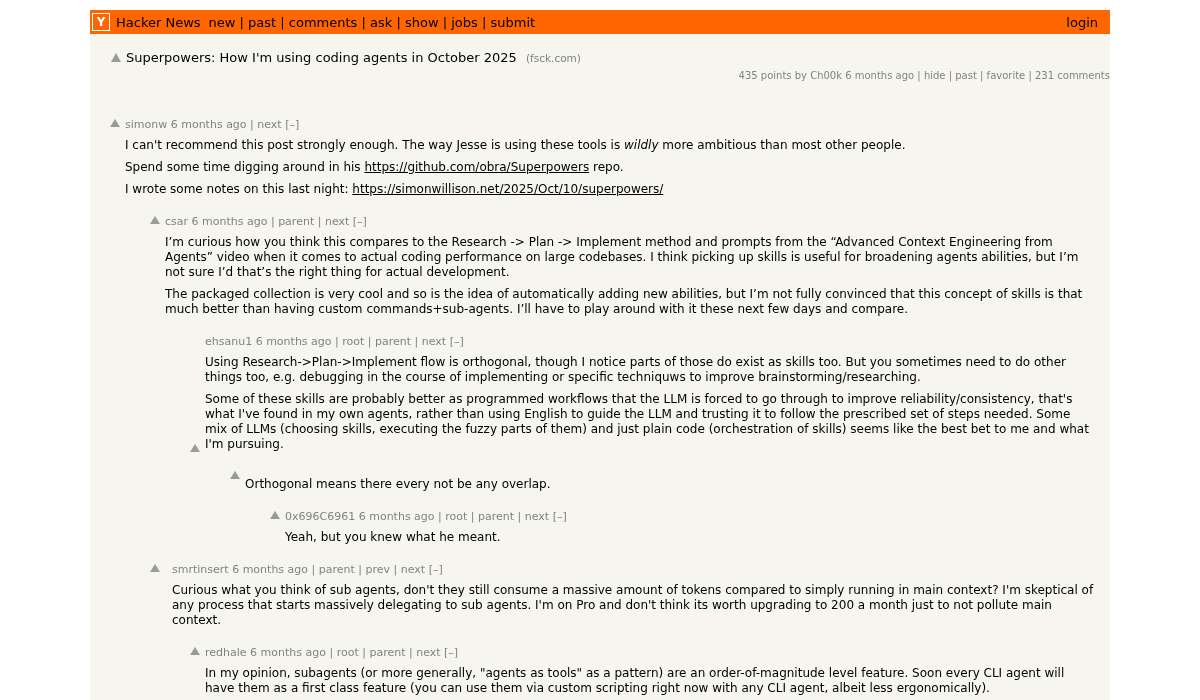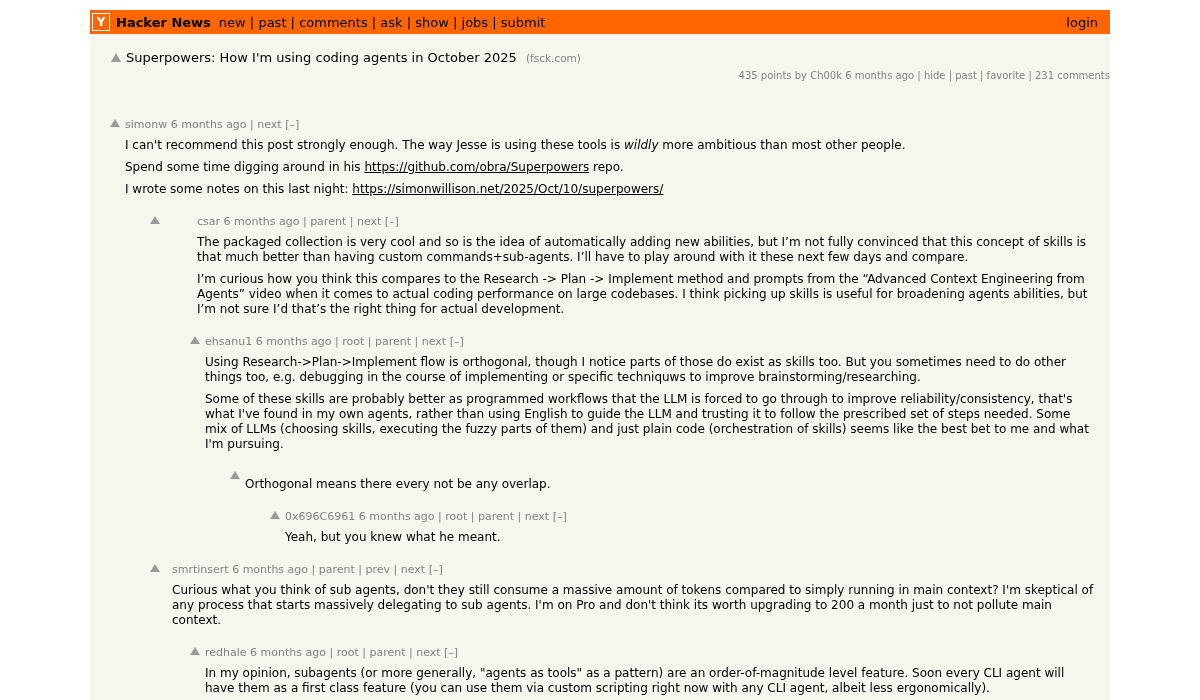--- a/index.html
+++ b/index.html
@@ -14,21 +14,21 @@
     background: #ff6600; height: 24px;
     display: flex; align-items: center;
     padding: 0 12px 0 2px; font-size: 13px;
   }
   .logo {
     width: 18px; height: 18px; border: 1px solid #ffffff;
     color: #ffffff; font-weight: bold; font-size: 12px;
     display: flex; align-items: center; justify-content: center;
     margin-right: 6px; flex: none;
   }
-  .brand { font-weight: bold; margin-right: 8px; white-space: nowrap; }
+  .brand { font-weight: normal; margin-right: 8px; white-space: nowrap; }
   .nav { display: flex; white-space: pre; }
   .login { margin-left: auto; }
 
   
   .content { background: #f6f6ef; padding-top: 16px; min-height: 666px; }
 
   .story { padding-left: 21px; }
   .story-row { display: flex; align-items: flex-start; }
   .vote { width: 15px; flex: none; padding-top: 3px; }
   .arrow {
@@ -87,33 +87,33 @@
     </div>
     <div class="cbody">
       <div class="comhead"><a>simonw</a> <a>6 months ago</a> | <a>next</a> <a>[–]</a></div>
       <div class="ctext">
               <p>I can't recommend this post strongly enough. The way Jesse is using these tools is <i>wildly</i> more ambitious than most other people.</p>
               <p>Spend some time digging around in his <a class="tlink">https://github.com/obra/Superpowers</a> repo.</p>
               <p>I wrote some notes on this last night: <a class="tlink">https://simonwillison.net/2025/Oct/10/superpowers/</a></p>
             </div>
     </div>
   </div>
-        <div class="comment" style="margin-left: 40px; gap: 32px;">
+        <div class="comment" style="margin-left: 40px;">
     <div class="vote">
       <div class="arrow"></div>
     </div>
     <div class="cbody">
       <div class="comhead"><a>csar</a> <a>6 months ago</a> | <a>parent</a> | <a>next</a> <a>[–]</a></div>
       <div class="ctext">
+              <p>I’m curious how you think this compares to the Research -&gt; Plan -&gt; Implement method and prompts from the “Advanced Context Engineering from Agents” video when it comes to actual coding performance on large codebases. I think picking up skills is useful for broadening agents abilities, but I’m not sure I’d that’s the right thing for actual development.</p>
               <p>The packaged collection is very cool and so is the idea of automatically adding new abilities, but I’m not fully convinced that this concept of skills is that much better than having custom commands+sub-agents. I’ll have to play around with it these next few days and compare.</p>
-              <p>I’m curious how you think this compares to the Research -&gt; Plan -&gt; Implement method and prompts from the “Advanced Context Engineering from Agents” video when it comes to actual coding performance on large codebases. I think picking up skills is useful for broadening agents abilities, but I’m not sure I’d that’s the right thing for actual development.</p>
             </div>
     </div>
   </div>
-        <div class="comment" style="margin-left: 80px;">
+        <div class="comment" style="margin-left: 80px; align-items: flex-end;">
     <div class="vote">
       <div class="arrow"></div>
     </div>
     <div class="cbody">
       <div class="comhead"><a>ehsanu1</a> <a>6 months ago</a> | <a>root</a> | <a>parent</a> | <a>next</a> <a>[–]</a></div>
       <div class="ctext">
               <p>Using Research-&gt;Plan-&gt;Implement flow is orthogonal, though I notice parts of those do exist as skills too. But you sometimes need to do other things too, e.g. debugging in the course of implementing or specific techniquws to improve brainstorming/researching.</p>
               <p>Some of these skills are probably better as programmed workflows that the LLM is forced to go through to improve reliability/consistency, that's what I've found in my own agents, rather than using English to guide the LLM and trusting it to follow the prescribed set of steps needed. Some mix of LLMs (choosing skills, executing the fuzzy parts of them) and just plain code (orchestration of skills) seems like the best bet to me and what I'm pursuing.</p>
             </div>
     </div>

